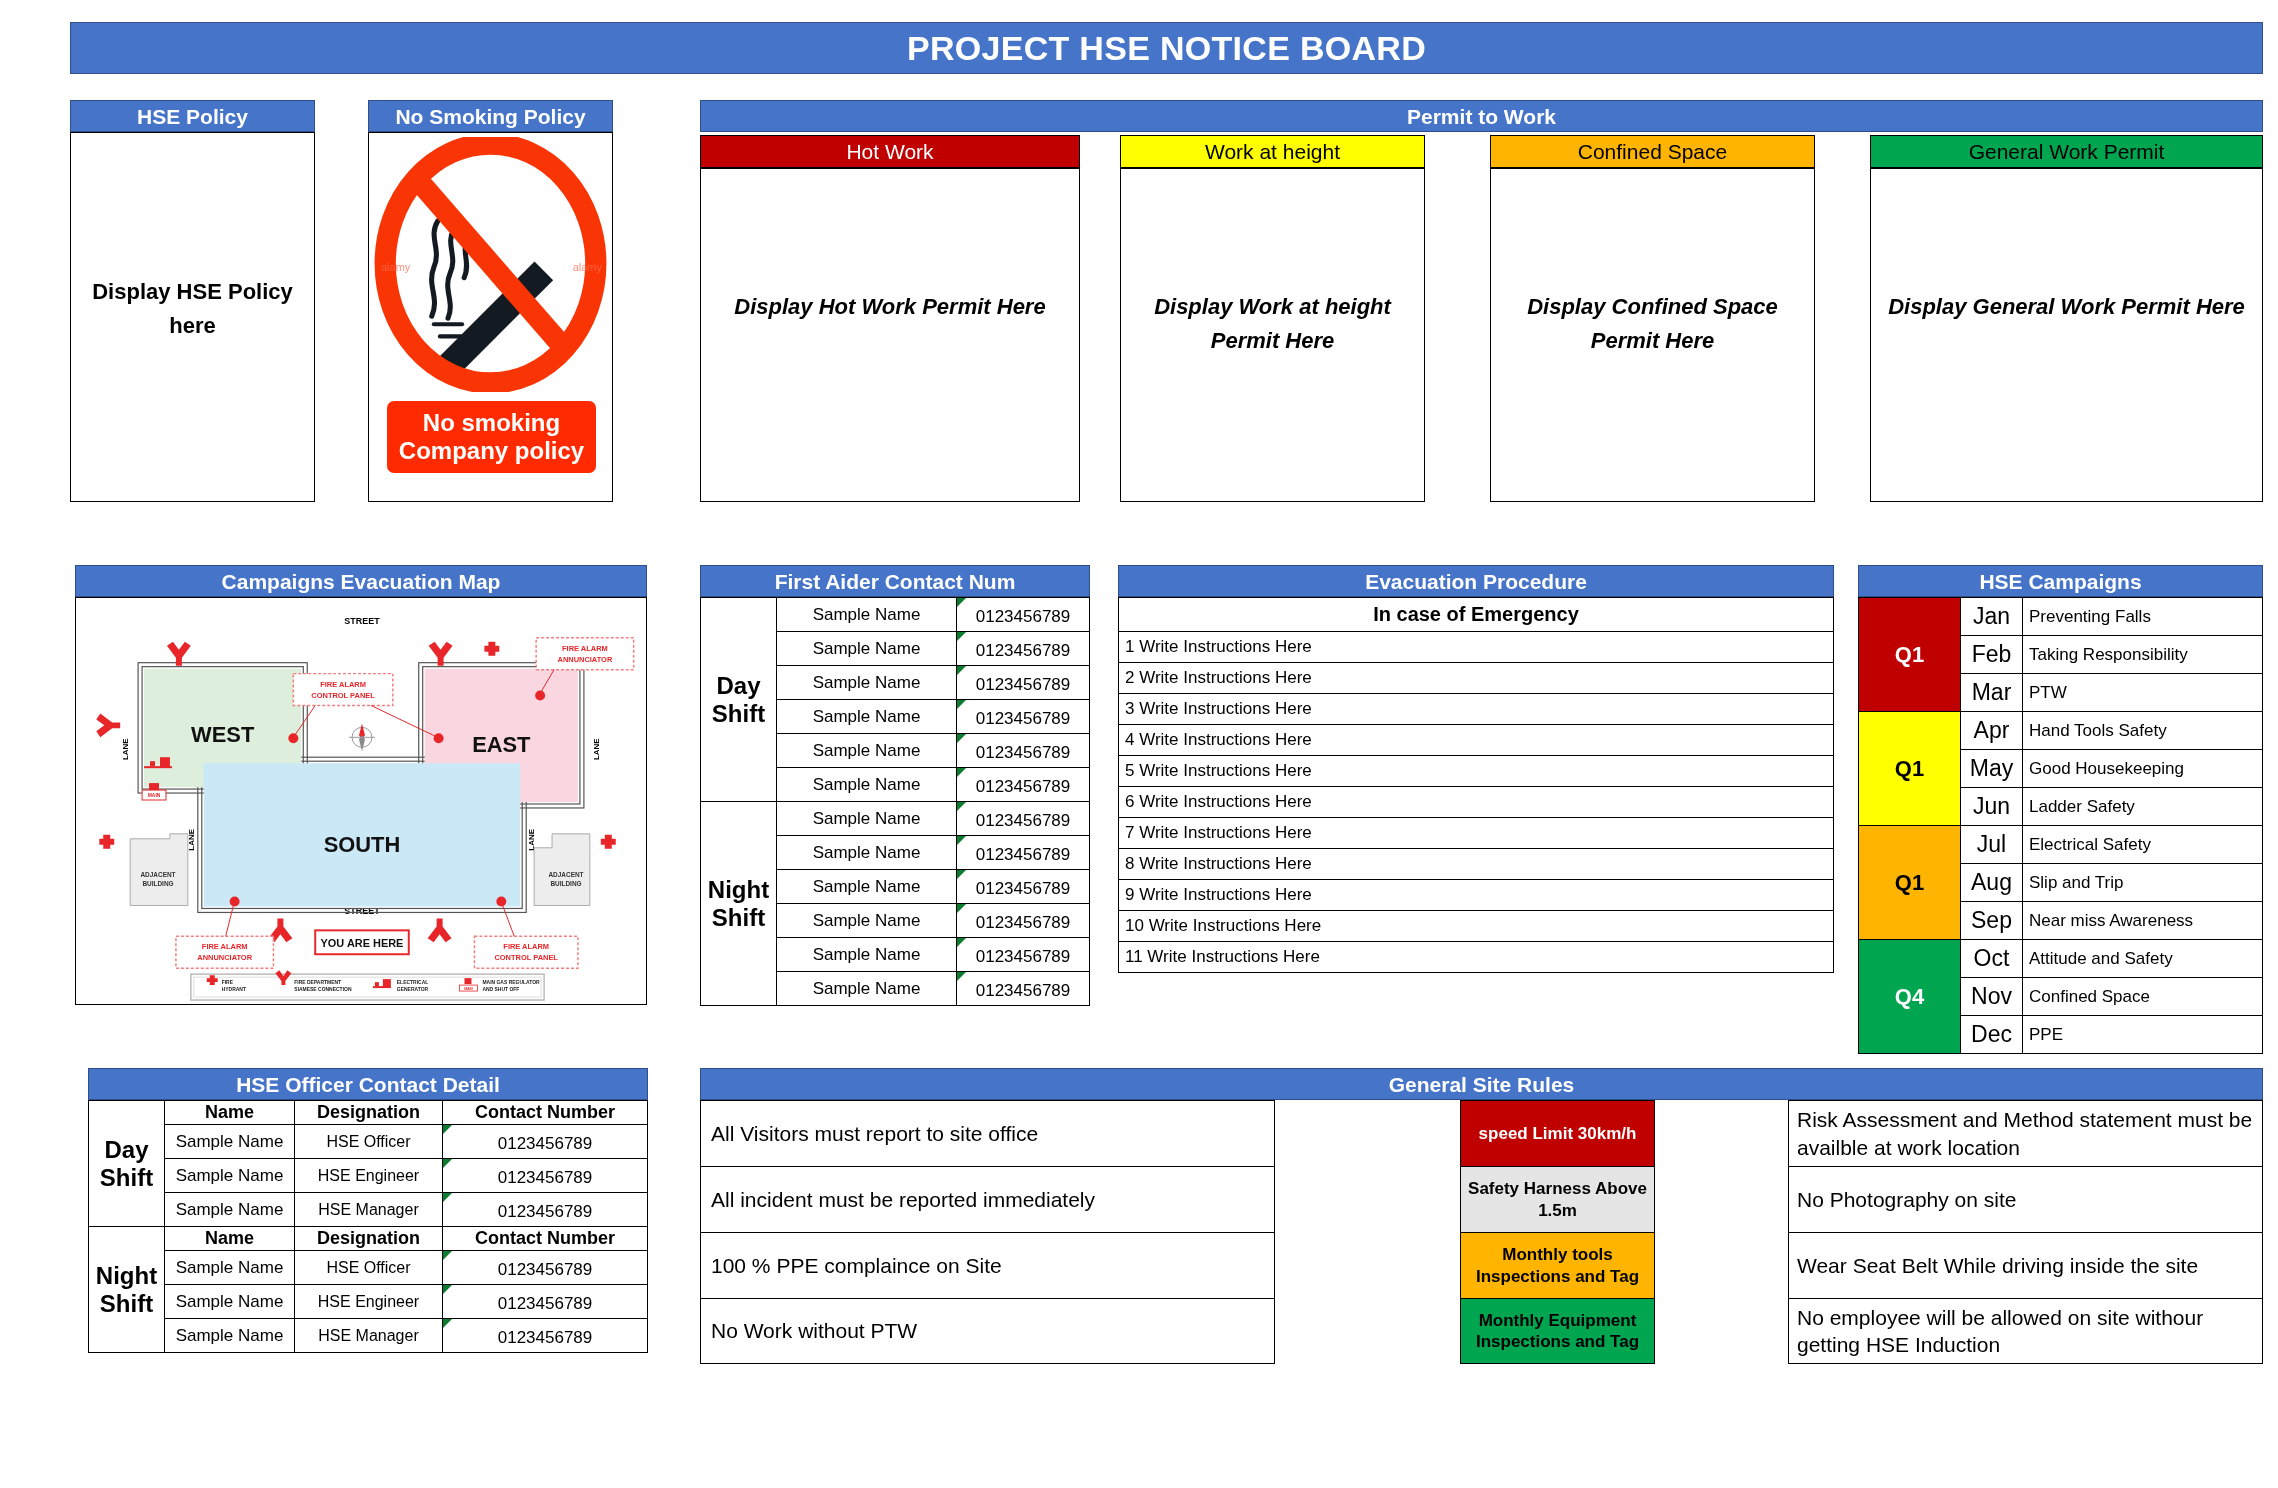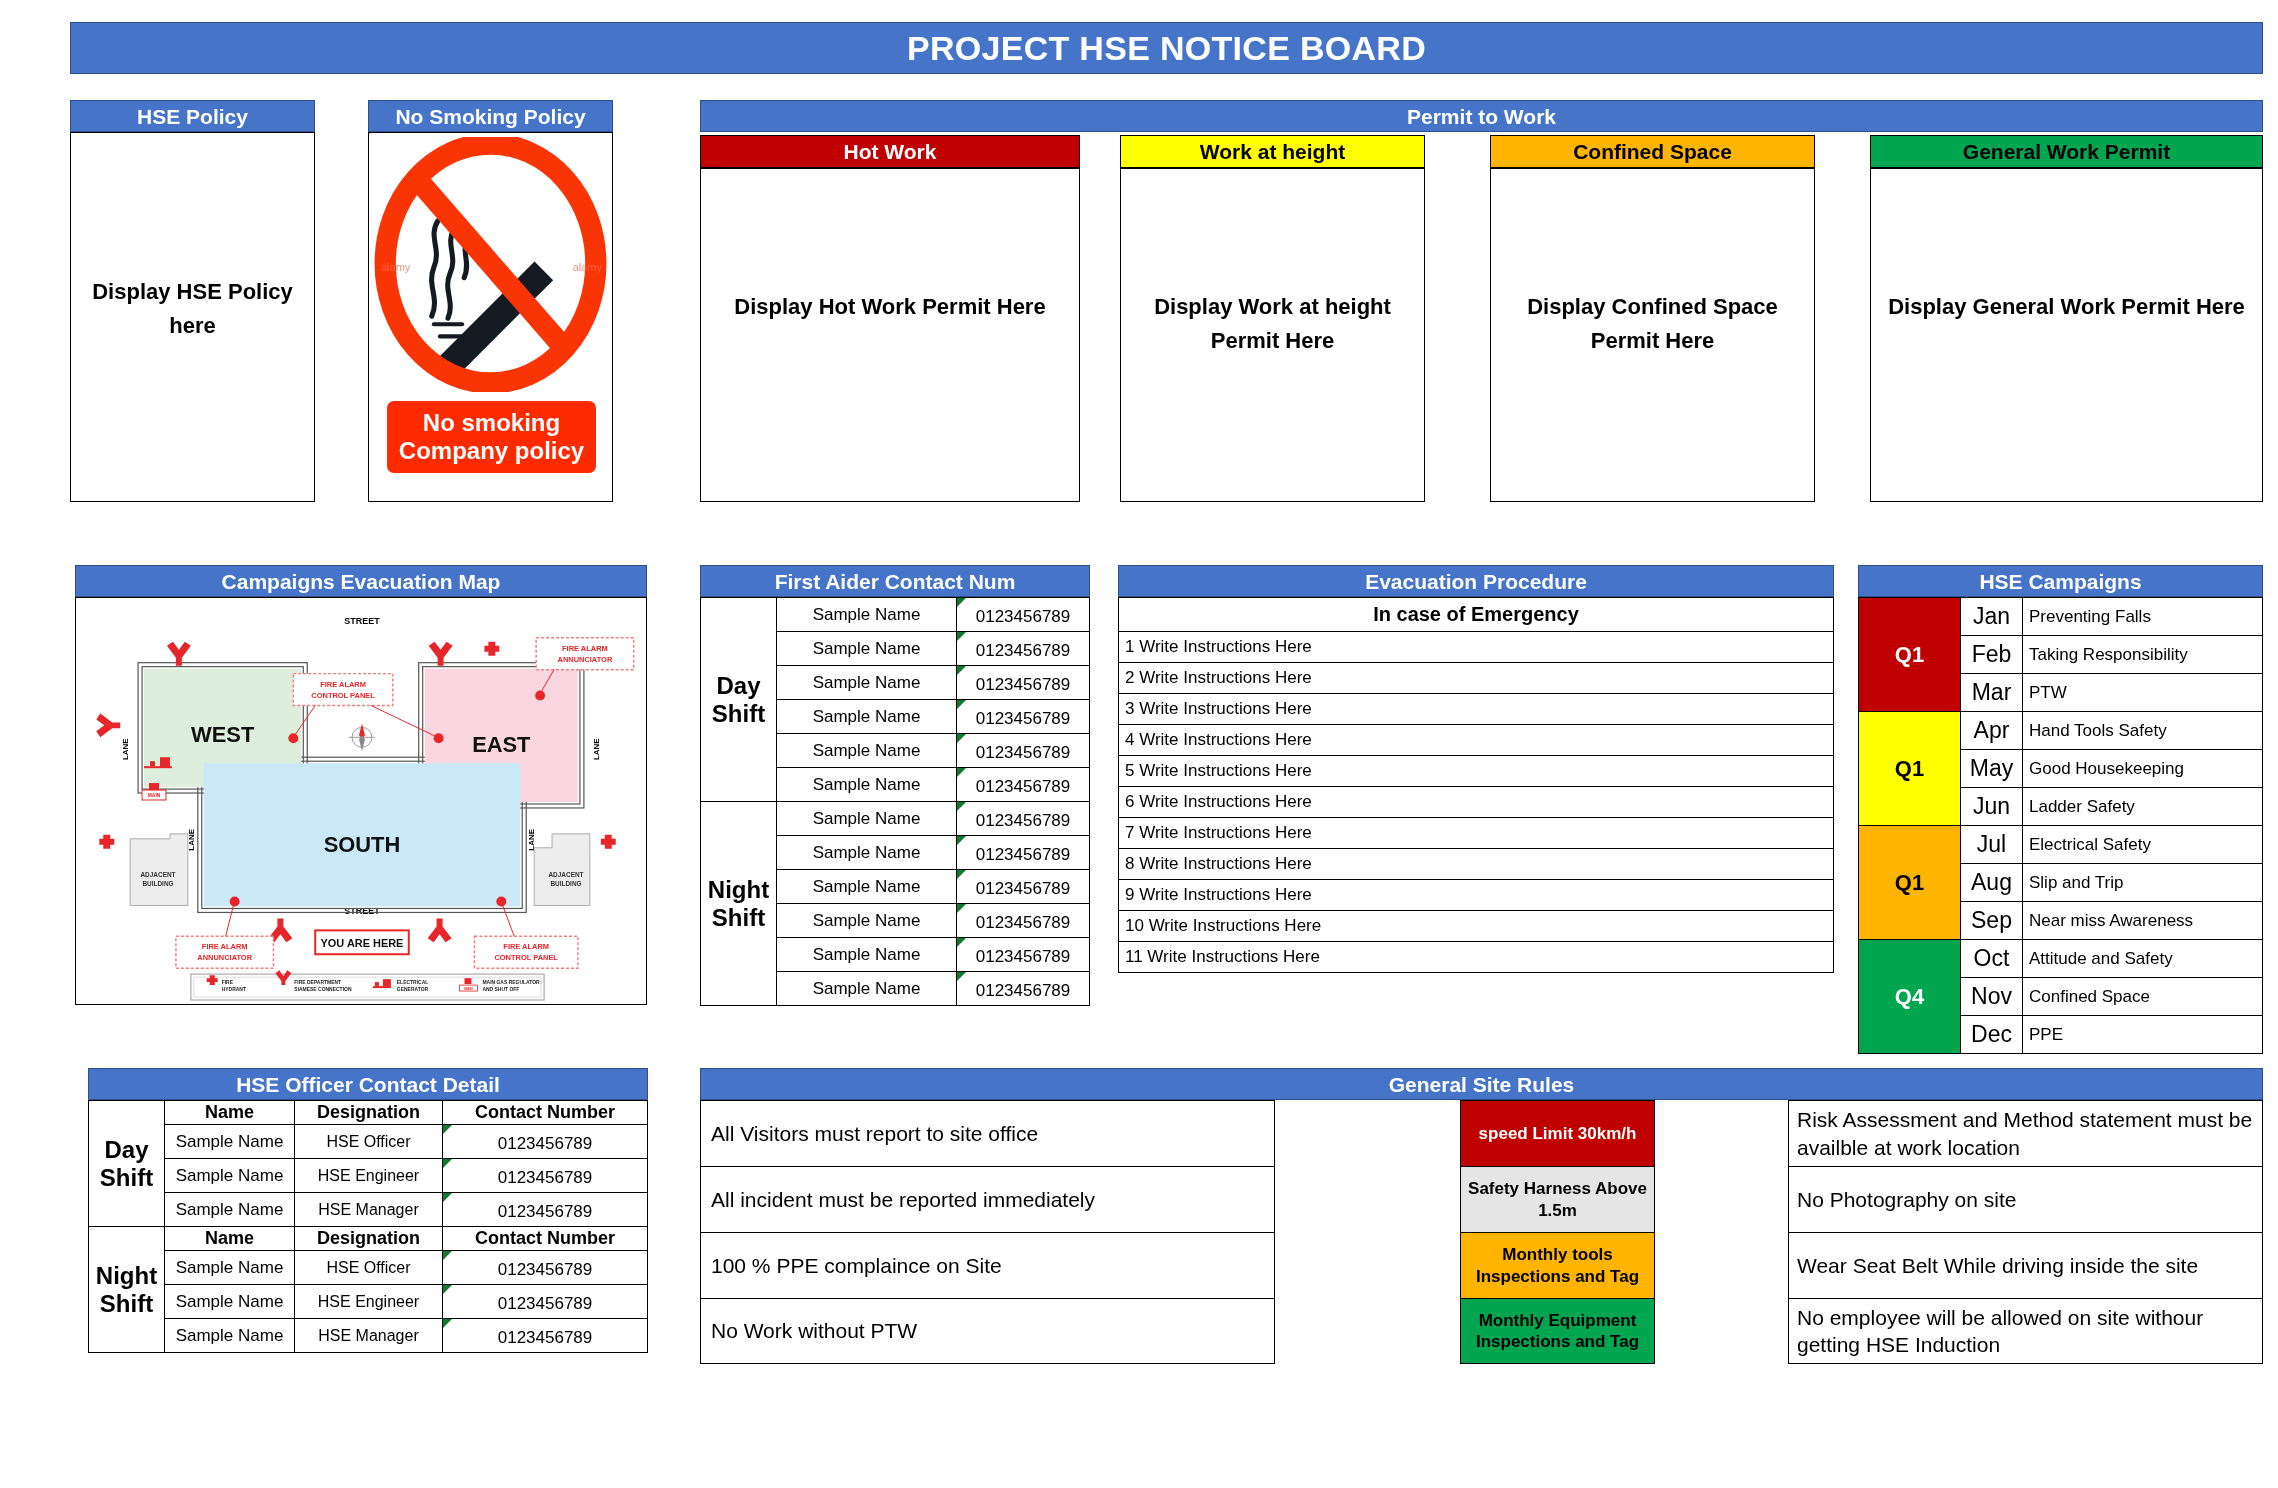--- a/index.html
+++ b/index.html
@@ -57,25 +57,25 @@
   
   #hse-policy-head   { position:absolute; left:70px;  top:100px; width:245px; }
   #hse-policy-box    { left:70px;  top:132px; width:245px; height:370px; }
   #hse-policy-text   { position:absolute; left:78px; top:275px; width:229px; }
 
   #nosmoke-head      { position:absolute; left:368px; top:100px; width:245px; }
   #nosmoke-box       { left:368px; top:132px; width:245px; height:370px; }
 
   #ptw-head          { position:absolute; left:700px; top:100px; width:1563px; }
 
-  .permit-head { position:absolute; top:135px; height:33px; font-size:21px; font-weight:bold;
+  .permit-head { position:absolute; top:135px; height:33px; font-size:21px; font-weight:normal;
                  display:flex; align-items:center; justify-content:center; line-height:1;
                  border:1px solid #000; }
   .permit-box  { position:absolute; top:168px; height:334px; }
-  .permit-text { position:absolute; top:290px; }
+  .permit-text { position:absolute; top:290px;font-style:italic; }
 
   #ph-hot   { left:700px;  width:380px; background:#C00000; color:#ffffff; }
   #pb-hot   { left:700px;  width:380px; }
   #pt-hot   { left:708px;  width:364px; }
 
   #ph-height{ left:1120px; width:305px; background:#FFFF00; color:#000000; }
   #pb-height{ left:1120px; width:305px; }
   #pt-height{ left:1128px; width:289px; }
 
   #ph-conf  { left:1490px; width:325px; background:#FFB400; color:#000000; }

